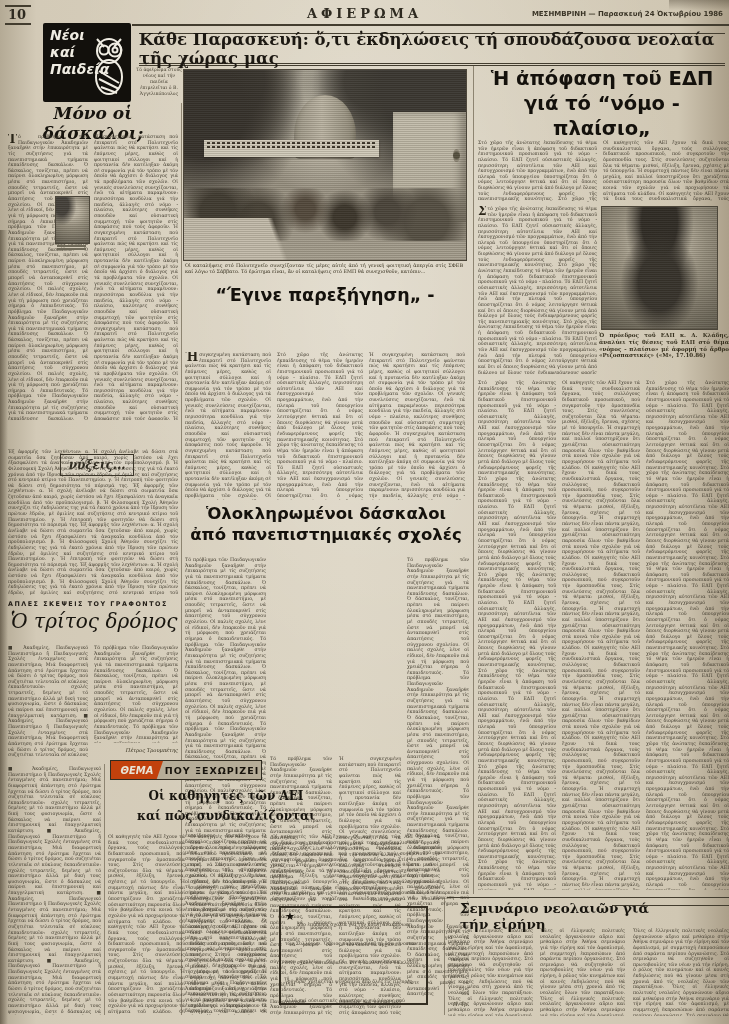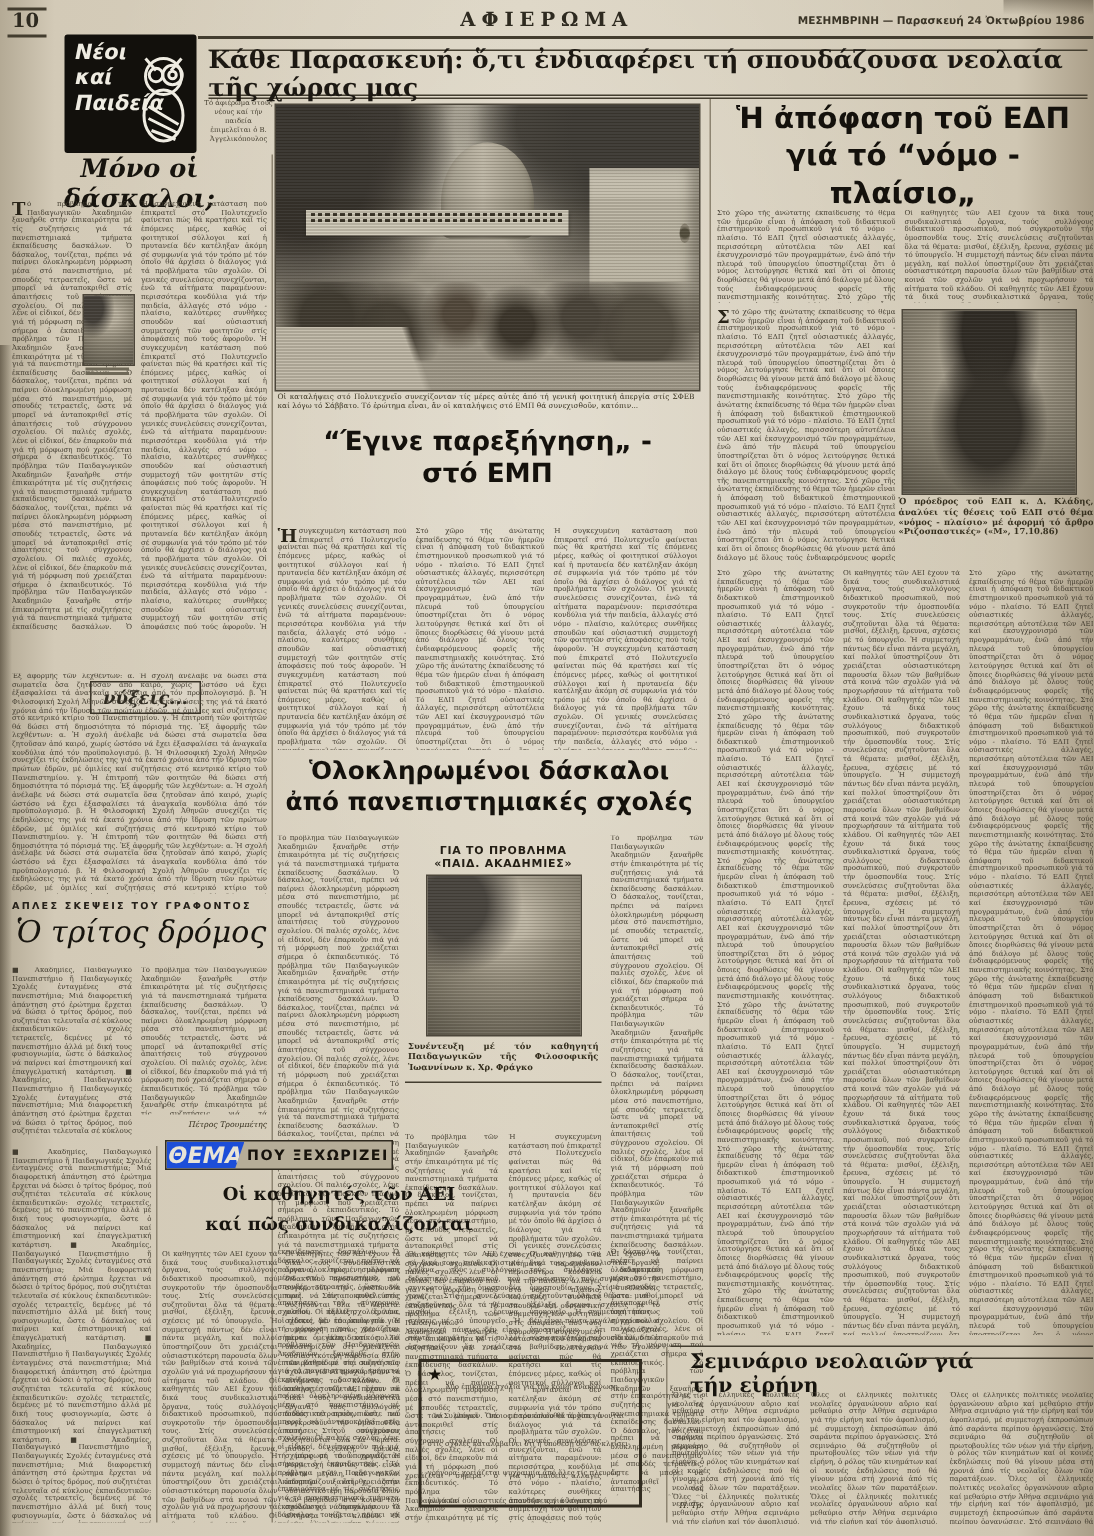--- a/index.html
+++ b/index.html
@@ -106,22 +106,22 @@
     line-height:9px;text-align:center;letter-spacing:.5px;color:#241f16;padding:2px 0 3px 0;}
   .inset-caption{font-size:5.6px;font-weight:bold;line-height:1.25;text-align:justify;
     color:#332d1d;padding:4px 2px 5px 2px;}
   
   .t-edp{position:absolute;left:477px;top:66px;width:250px;text-align:center;
     font-family:"DejaVu Sans",sans-serif;font-weight:bold;font-size:19.5px;
     line-height:25px;color:#14110c;}
   
   .rubric{position:absolute;left:110px;top:760px;width:150px;height:18px;
     border:1px solid #302b20;display:flex;background:#b6ad98;}
-  .rubric-badge{width:52px;background:#1d4ed8;color:#e8e4d6;
-    font-family:"DejaVu Sans",sans-serif;font-style:italic;font-weight:bold;font-size:15px;
+  .rubric-badge{width:52px;background:#c2410c;color:#e8e4d6;
+    font-family:"DejaVu Sans",sans-serif;font-style:italic;font-weight:bold;font-size:10px;
     display:flex;align-items:center;justify-content:center;
     clip-path:polygon(0 0,100% 0,88% 100%,0 100%);}
   .rubric-text{flex:1;display:flex;align-items:center;justify-content:center;
     font-family:"DejaVu Sans",sans-serif;font-weight:bold;font-size:9.5px;
     letter-spacing:1px;color:#17130c;}
   .t-kath{position:absolute;left:103px;top:786px;width:246px;text-align:center;
     font-weight:bold;font-size:12px;line-height:20px;color:#17140e;}
   
   .starbox{position:absolute;left:279px;top:906px;width:149px;height:99px;
     border:2px solid #332d21;padding:3px 4px;box-sizing:border-box;overflow:hidden;}
@@ -158,21 +158,21 @@
         <circle cx="20" cy="22" r="12"></circle>
         <circle cx="15" cy="21" r="4.5"></circle>
         <circle cx="26" cy="21" r="6.5"></circle>
         <circle cx="26" cy="21" r="2.5"></circle>
         <ellipse cx="20" cy="48" rx="13" ry="17"></ellipse>
         <path d="M10 42 L30 54 M10 50 L30 60 M12 58 L28 64"></path>
       </g>
     </svg>
   </div>
   <div class="credit">Τό ἀφιέρωμα στούς νέους καί τήν παιδεία ἐπιμελεῖται ὁ Β. Ἀγγελικόπουλος</div>
-  <div class="banner">Κάθε Παρασκευή: ὅ,τι ἐνδιαφέρει τή σπουδάζουσα νεολαία τῆς  χώρας μας</div>
+  <div class="banner">Κάθε Παρασκευή: ὅ,τι ἐκδηλώσεις τή σπουδάζουσα νεολαία τῆς  χώρας μας</div>
 
   <div class="vrule" style="left:181px;top:103px;height:912px"></div>
   <div class="vrule" style="left:473px;top:66px;height:828px"></div>
   <div class="vrule" style="left:104px;top:764px;height:251px"></div>
   <div class="vrule" style="left:444px;top:898px;height:117px"></div>
 
   <div class="t-daskaloi">Μόνο οἱ δάσκαλοι;</div>
   <div class="col dcap" style="left:8px;top:134px;width:80px;height:286px">Τό πρόβλημα τῶν Παιδαγωγικῶν Ἀκαδημιῶν ξαναῆρθε στήν ἐπικαιρότητα μέ τίς συζητήσεις γιά τά πανεπιστημιακά τμήματα ἐκπαίδευσης δασκάλων. Ὁ δάσκαλος, τονίζεται, πρέπει νά παίρνει ὁλοκληρωμένη μόρφωση μέσα στό πανεπιστήμιο, μέ σπουδές τετραετεῖς, ὥστε νά μπορεῖ νά ἀνταποκριθεῖ στίς ἀπαιτήσεις τοῦ σύγχρονου σχολείου. Οἱ παλιές σχολές, λένε οἱ εἰδικοί, δέν ἐπαρκοῦν πιά γιά τή μόρφωση πού χρειάζεται σήμερα ὁ ἐκπαιδευτικός. Τό πρόβλημα τῶν Παιδαγωγικῶν Ἀκαδημιῶν ξαναῆρθε στήν ἐπικαιρότητα μέ τίς συζητήσεις γιά τά πανεπιστημιακά τμήματα ἐκπαίδευσης δασκάλων. Ὁ δάσκαλος, τονίζεται, πρέπει νά παίρνει ὁλοκληρωμένη μόρφωση μέσα στό πανεπιστήμιο, μέ σπουδές τετραετεῖς, ὥστε νά μπορεῖ νά ἀνταποκριθεῖ στίς ἀπαιτήσεις τοῦ σύγχρονου σχολείου. Οἱ παλιές σχολές, λένε οἱ εἰδικοί, δέν ἐπαρκοῦν πιά γιά τή μόρφωση πού χρειάζεται σήμερα ὁ ἐκπαιδευτικός. Τό πρόβλημα τῶν Παιδαγωγικῶν Ἀκαδημιῶν ξαναῆρθε στήν ἐπικαιρότητα μέ τίς συζητήσεις γιά τά πανεπιστημιακά τμήματα ἐκπαίδευσης δασκάλων. Ὁ δάσκαλος, τονίζεται, πρέπει νά παίρνει ὁλοκληρωμένη μόρφωση μέσα στό πανεπιστήμιο, μέ σπουδές τετραετεῖς, ὥστε νά μπορεῖ νά ἀνταποκριθεῖ στίς ἀπαιτήσεις τοῦ σύγχρονου σχολείου. Οἱ παλιές σχολές, λένε οἱ εἰδικοί, δέν ἐπαρκοῦν πιά γιά τή μόρφωση πού χρειάζεται σήμερα ὁ ἐκπαιδευτικός. Τό πρόβλημα τῶν Παιδαγωγικῶν Ἀκαδημιῶν ξαναῆρθε στήν ἐπικαιρότητα μέ τίς συζητήσεις γιά τά πανεπιστημιακά τμήματα ἐκπαίδευσης δασκάλων. Ὁ δάσκαλος, τονίζεται, πρέπει νά παίρνει ὁλοκληρωμένη μόρφωση μέσα στό πανεπιστήμιο, μέ σπουδές τετραετεῖς, ὥστε νά μπορεῖ νά ἀνταποκριθεῖ στίς ἀπαιτήσεις τοῦ σύγχρονου σχολείου. Οἱ παλιές σχολές, λένε οἱ εἰδικοί, δέν ἐπαρκοῦν πιά γιά τή μόρφωση πού χρειάζεται σήμερα ὁ ἐκπαιδευτικός. Τό πρόβλημα τῶν Παιδαγωγικῶν Ἀκαδημιῶν ξαναῆρθε στήν ἐπικαιρότητα μέ τίς συζητήσεις γιά τά πανεπιστημιακά τμήματα ἐκπαίδευσης δασκάλων. Ὁ δάσκαλος, τονίζεται, πρέπει νά παίρνει ὁλοκληρωμένη μόρφωση μέσα στό πανεπιστήμιο, μέ σπουδές τετραετεῖς, ὥστε νά μπορεῖ νά ἀνταποκριθεῖ στίς ἀπαιτήσεις τοῦ σύγχρονου σχολείου. Οἱ παλιές σχολές, λένε οἱ εἰδικοί, δέν ἐπαρκοῦν πιά γιά τή μόρφωση πού χρειάζεται σήμερα ὁ ἐκπαιδευτικός.</div>
   <div class="col" style="left:94px;top:134px;width:84px;height:286px">Ἡ συγκεχυμένη κατάσταση πού ἐπικρατεῖ στό Πολυτεχνεῖο φαίνεται πώς θά κρατήσει καί τίς ἑπόμενες μέρες, καθώς οἱ φοιτητικοί σύλλογοι καί ἡ πρυτανεία δέν κατέληξαν ἀκόμη σέ συμφωνία γιά τόν τρόπο μέ τόν ὁποῖο θά ἀρχίσει ὁ διάλογος γιά τά προβλήματα τῶν σχολῶν. Οἱ γενικές συνελεύσεις συνεχίζονται, ἐνῶ τά αἰτήματα παραμένουν: περισσότερα κονδύλια γιά τήν παιδεία, ἀλλαγές στό νόμο - πλαίσιο, καλύτερες συνθῆκες σπουδῶν καί οὐσιαστική συμμετοχή τῶν φοιτητῶν στίς ἀποφάσεις πού τούς ἀφοροῦν. Ἡ συγκεχυμένη κατάσταση πού ἐπικρατεῖ στό Πολυτεχνεῖο φαίνεται πώς θά κρατήσει καί τίς ἑπόμενες μέρες, καθώς οἱ φοιτητικοί σύλλογοι καί ἡ πρυτανεία δέν κατέληξαν ἀκόμη σέ συμφωνία γιά τόν τρόπο μέ τόν ὁποῖο θά ἀρχίσει ὁ διάλογος γιά τά προβλήματα τῶν σχολῶν. Οἱ γενικές συνελεύσεις συνεχίζονται, ἐνῶ τά αἰτήματα παραμένουν: περισσότερα κονδύλια γιά τήν παιδεία, ἀλλαγές στό νόμο - πλαίσιο, καλύτερες συνθῆκες σπουδῶν καί οὐσιαστική συμμετοχή τῶν φοιτητῶν στίς ἀποφάσεις πού τούς ἀφοροῦν. Ἡ συγκεχυμένη κατάσταση πού ἐπικρατεῖ στό Πολυτεχνεῖο φαίνεται πώς θά κρατήσει καί τίς ἑπόμενες μέρες, καθώς οἱ φοιτητικοί σύλλογοι καί ἡ πρυτανεία δέν κατέληξαν ἀκόμη σέ συμφωνία γιά τόν τρόπο μέ τόν ὁποῖο θά ἀρχίσει ὁ διάλογος γιά τά προβλήματα τῶν σχολῶν. Οἱ γενικές συνελεύσεις συνεχίζονται, ἐνῶ τά αἰτήματα παραμένουν: περισσότερα κονδύλια γιά τήν παιδεία, ἀλλαγές στό νόμο - πλαίσιο, καλύτερες συνθῆκες σπουδῶν καί οὐσιαστική συμμετοχή τῶν φοιτητῶν στίς ἀποφάσεις πού τούς ἀφοροῦν. Ἡ συγκεχυμένη κατάσταση πού ἐπικρατεῖ στό Πολυτεχνεῖο φαίνεται πώς θά κρατήσει καί τίς ἑπόμενες μέρες, καθώς οἱ φοιτητικοί σύλλογοι καί ἡ πρυτανεία δέν κατέληξαν ἀκόμη σέ συμφωνία γιά τόν τρόπο μέ τόν ὁποῖο θά ἀρχίσει ὁ διάλογος γιά τά προβλήματα τῶν σχολῶν. Οἱ γενικές συνελεύσεις συνεχίζονται, ἐνῶ τά αἰτήματα παραμένουν: περισσότερα κονδύλια γιά τήν παιδεία, ἀλλαγές στό νόμο - πλαίσιο, καλύτερες συνθῆκες σπουδῶν καί οὐσιαστική συμμετοχή τῶν φοιτητῶν στίς ἀποφάσεις πού τούς ἀφοροῦν. Ἡ συγκεχυμένη κατάσταση πού ἐπικρατεῖ στό Πολυτεχνεῖο φαίνεται πώς θά κρατήσει καί τίς ἑπόμενες μέρες, καθώς οἱ φοιτητικοί σύλλογοι καί ἡ πρυτανεία δέν κατέληξαν ἀκόμη σέ συμφωνία γιά τόν τρόπο μέ τόν ὁποῖο θά ἀρχίσει ὁ διάλογος γιά τά προβλήματα τῶν σχολῶν. Οἱ γενικές συνελεύσεις συνεχίζονται, ἐνῶ τά αἰτήματα παραμένουν: περισσότερα κονδύλια γιά τήν παιδεία, ἀλλαγές στό νόμο - πλαίσιο, καλύτερες συνθῆκες σπουδῶν καί οὐσιαστική συμμετοχή τῶν φοιτητῶν στίς ἀποφάσεις πού τούς ἀφοροῦν.</div>
   <div class="portrait" style="left:55px;top:196px;width:33px;height:46px">
@@ -206,42 +206,30 @@
       <i></i>
     </div>
     <div class="ph-crowd"></div>
     <div class="ph-ground"></div>
     <div class="halftone"></div>
   </div>
   <div class="caption" style="left:185px;top:262px;width:278px;height:20px;font-weight:normal">Οἱ καταλήψεις στό Πολυτεχνεῖο συνεχίζονταν τίς μέρες αὐτές ἀπό τή γενική φοιτητική ἀπεργία στίς ΣΦΕΒ καί λόγω τό Σάββατο. Τό ἐρώτημα εἶναι, ἄν οἱ καταλήψεις στό ΕΜΠ θά συνεχισθοῦν, κατόπιν...</div>
 
   <div class="t-emp">
     <div>“Έγινε παρεξήγηση„ -</div>
-    <div>στό ΕΜΠ</div>
   </div>
   <div class="col dcap" style="left:185px;top:352px;width:86px;height:148px">Ἡ συγκεχυμένη κατάσταση πού ἐπικρατεῖ στό Πολυτεχνεῖο φαίνεται πώς θά κρατήσει καί τίς ἑπόμενες μέρες, καθώς οἱ φοιτητικοί σύλλογοι καί ἡ πρυτανεία δέν κατέληξαν ἀκόμη σέ συμφωνία γιά τόν τρόπο μέ τόν ὁποῖο θά ἀρχίσει ὁ διάλογος γιά τά προβλήματα τῶν σχολῶν. Οἱ γενικές συνελεύσεις συνεχίζονται, ἐνῶ τά αἰτήματα παραμένουν: περισσότερα κονδύλια γιά τήν παιδεία, ἀλλαγές στό νόμο - πλαίσιο, καλύτερες συνθῆκες σπουδῶν καί οὐσιαστική συμμετοχή τῶν φοιτητῶν στίς ἀποφάσεις πού τούς ἀφοροῦν. Ἡ συγκεχυμένη κατάσταση πού ἐπικρατεῖ στό Πολυτεχνεῖο φαίνεται πώς θά κρατήσει καί τίς ἑπόμενες μέρες, καθώς οἱ φοιτητικοί σύλλογοι καί ἡ πρυτανεία δέν κατέληξαν ἀκόμη σέ συμφωνία γιά τόν τρόπο μέ τόν ὁποῖο θά ἀρχίσει ὁ διάλογος γιά τά προβλήματα τῶν σχολῶν. Οἱ γενικές συνελεύσεις συνεχίζονται, ἐνῶ τά αἰτήματα παραμένουν: περισσότερα κονδύλια γιά τήν παιδεία, ἀλλαγές στό νόμο - πλαίσιο, καλύτερες συνθῆκες σπουδῶν καί οὐσιαστική συμμετοχή τῶν φοιτητῶν στίς ἀποφάσεις πού τούς ἀφοροῦν. Ἡ συγκεχυμένη κατάσταση πού ἐπικρατεῖ στό Πολυτεχνεῖο φαίνεται πώς θά κρατήσει καί τίς ἑπόμενες μέρες, καθώς οἱ φοιτητικοί σύλλογοι καί ἡ πρυτανεία δέν κατέληξαν ἀκόμη σέ συμφωνία γιά τόν τρόπο μέ τόν ὁποῖο θά ἀρχίσει ὁ διάλογος γιά τά προβλήματα τῶν σχολῶν. Οἱ γενικές συνελεύσεις συνεχίζονται, ἐνῶ τά αἰτήματα παραμένουν: περισσότερα κονδύλια γιά τήν παιδεία, ἀλλαγές στό νόμο - πλαίσιο, καλύτερες συνθῆκες σπουδῶν καί οὐσιαστική συμμετοχή τῶν φοιτητῶν στίς ἀποφάσεις πού τούς ἀφοροῦν.</div>
   <div class="col" style="left:277px;top:352px;width:86px;height:148px">Στό χῶρο τῆς ἀνώτατης ἐκπαίδευσης τό θέμα τῶν ἡμερῶν εἶναι ἡ ἀπόφαση τοῦ διδακτικοῦ ἐπιστημονικοῦ προσωπικοῦ γιά τό νόμο - πλαίσιο. Τό ΕΔΠ ζητεῖ οὐσιαστικές ἀλλαγές, περισσότερη αὐτοτέλεια τῶν ΑΕΙ καί ἐκσυγχρονισμό τῶν προγραμμάτων, ἐνῶ ἀπό τήν πλευρά τοῦ ὑπουργείου ὑποστηρίζεται ὅτι ὁ νόμος λειτούργησε θετικά καί ὅτι οἱ ὅποιες διορθώσεις θά γίνουν μετά ἀπό διάλογο μέ ὅλους τούς ἐνδιαφερόμενους φορεῖς τῆς πανεπιστημιακῆς κοινότητας. Στό χῶρο τῆς ἀνώτατης ἐκπαίδευσης τό θέμα τῶν ἡμερῶν εἶναι ἡ ἀπόφαση τοῦ διδακτικοῦ ἐπιστημονικοῦ προσωπικοῦ γιά τό νόμο - πλαίσιο. Τό ΕΔΠ ζητεῖ οὐσιαστικές ἀλλαγές, περισσότερη αὐτοτέλεια τῶν ΑΕΙ καί ἐκσυγχρονισμό τῶν προγραμμάτων, ἐνῶ ἀπό τήν πλευρά τοῦ ὑπουργείου ὑποστηρίζεται ὅτι ὁ νόμος λειτούργησε θετικά καί ὅτι οἱ ὅποιες διορθώσεις θά γίνουν μετά ἀπό διάλογο μέ ὅλους τούς ἐνδιαφερόμενους φορεῖς τῆς πανεπιστημιακῆς κοινότητας. Στό χῶρο τῆς ἀνώτατης ἐκπαίδευσης τό θέμα τῶν ἡμερῶν εἶναι ἡ ἀπόφαση τοῦ διδακτικοῦ ἐπιστημονικοῦ προσωπικοῦ γιά τό νόμο - πλαίσιο. Τό ΕΔΠ ζητεῖ οὐσιαστικές ἀλλαγές, περισσότερη αὐτοτέλεια τῶν ΑΕΙ καί ἐκσυγχρονισμό τῶν προγραμμάτων, ἐνῶ ἀπό τήν πλευρά τοῦ ὑπουργείου ὑποστηρίζεται ὅτι ὁ νόμος λειτούργησε θετικά καί ὅτι οἱ ὅποιες διορθώσεις θά γίνουν μετά ἀπό διάλογο μέ ὅλους τούς ἐνδιαφερόμενους φορεῖς τῆς πανεπιστημιακῆς κοινότητας.</div>
   <div class="col" style="left:369px;top:352px;width:96px;height:148px">Ἡ συγκεχυμένη κατάσταση πού ἐπικρατεῖ στό Πολυτεχνεῖο φαίνεται πώς θά κρατήσει καί τίς ἑπόμενες μέρες, καθώς οἱ φοιτητικοί σύλλογοι καί ἡ πρυτανεία δέν κατέληξαν ἀκόμη σέ συμφωνία γιά τόν τρόπο μέ τόν ὁποῖο θά ἀρχίσει ὁ διάλογος γιά τά προβλήματα τῶν σχολῶν. Οἱ γενικές συνελεύσεις συνεχίζονται, ἐνῶ τά αἰτήματα παραμένουν: περισσότερα κονδύλια γιά τήν παιδεία, ἀλλαγές στό νόμο - πλαίσιο, καλύτερες συνθῆκες σπουδῶν καί οὐσιαστική συμμετοχή τῶν φοιτητῶν στίς ἀποφάσεις πού τούς ἀφοροῦν. Ἡ συγκεχυμένη κατάσταση πού ἐπικρατεῖ στό Πολυτεχνεῖο φαίνεται πώς θά κρατήσει καί τίς ἑπόμενες μέρες, καθώς οἱ φοιτητικοί σύλλογοι καί ἡ πρυτανεία δέν κατέληξαν ἀκόμη σέ συμφωνία γιά τόν τρόπο μέ τόν ὁποῖο θά ἀρχίσει ὁ διάλογος γιά τά προβλήματα τῶν σχολῶν. Οἱ γενικές συνελεύσεις συνεχίζονται, ἐνῶ τά αἰτήματα παραμένουν: περισσότερα κονδύλια γιά τήν παιδεία, ἀλλαγές στό νόμο - πλαίσιο, καλύτερες συνθῆκες σπουδῶν καί οὐσιαστική συμμετοχή τῶν φοιτητῶν στίς ἀποφάσεις πού τούς ἀφοροῦν. Ἡ συγκεχυμένη κατάσταση πού ἐπικρατεῖ στό Πολυτεχνεῖο φαίνεται πώς θά κρατήσει καί τίς ἑπόμενες μέρες, καθώς οἱ φοιτητικοί σύλλογοι καί ἡ πρυτανεία δέν κατέληξαν ἀκόμη σέ συμφωνία γιά τόν τρόπο μέ τόν ὁποῖο θά ἀρχίσει ὁ διάλογος γιά τά προβλήματα τῶν σχολῶν. Οἱ γενικές συνελεύσεις συνεχίζονται, ἐνῶ τά αἰτήματα παραμένουν: περισσότερα κονδύλια γιά τήν παιδεία, ἀλλαγές στό νόμο - πλαίσιο, καλύτερες συνθῆκες σπουδῶν καί οὐσιαστική συμμετοχή τῶν φοιτητῶν στίς ἀποφάσεις πού τούς ἀφοροῦν.</div>
 
   <div class="t-int">
     <div>Ὁλοκληρωμένοι δάσκαλοι</div>
     <div>ἀπό πανεπιστημιακές σχολές</div>
   </div>
   <div class="col" style="left:185px;top:557px;width:81px;height:458px">Τό πρόβλημα τῶν Παιδαγωγικῶν Ἀκαδημιῶν ξαναῆρθε στήν ἐπικαιρότητα μέ τίς συζητήσεις γιά τά πανεπιστημιακά τμήματα ἐκπαίδευσης δασκάλων. Ὁ δάσκαλος, τονίζεται, πρέπει νά παίρνει ὁλοκληρωμένη μόρφωση μέσα στό πανεπιστήμιο, μέ σπουδές τετραετεῖς, ὥστε νά μπορεῖ νά ἀνταποκριθεῖ στίς ἀπαιτήσεις τοῦ σύγχρονου σχολείου. Οἱ παλιές σχολές, λένε οἱ εἰδικοί, δέν ἐπαρκοῦν πιά γιά τή μόρφωση πού χρειάζεται σήμερα ὁ ἐκπαιδευτικός. Τό πρόβλημα τῶν Παιδαγωγικῶν Ἀκαδημιῶν ξαναῆρθε στήν ἐπικαιρότητα μέ τίς συζητήσεις γιά τά πανεπιστημιακά τμήματα ἐκπαίδευσης δασκάλων. Ὁ δάσκαλος, τονίζεται, πρέπει νά παίρνει ὁλοκληρωμένη μόρφωση μέσα στό πανεπιστήμιο, μέ σπουδές τετραετεῖς, ὥστε νά μπορεῖ νά ἀνταποκριθεῖ στίς ἀπαιτήσεις τοῦ σύγχρονου σχολείου. Οἱ παλιές σχολές, λένε οἱ εἰδικοί, δέν ἐπαρκοῦν πιά γιά τή μόρφωση πού χρειάζεται σήμερα ὁ ἐκπαιδευτικός. Τό πρόβλημα τῶν Παιδαγωγικῶν Ἀκαδημιῶν ξαναῆρθε στήν ἐπικαιρότητα μέ τίς συζητήσεις γιά τά πανεπιστημιακά τμήματα ἐκπαίδευσης δασκάλων. Ὁ δάσκαλος, τονίζεται, πρέπει νά παίρνει ὁλοκληρωμένη μόρφωση μέσα στό πανεπιστήμιο, μέ σπουδές τετραετεῖς, ὥστε νά μπορεῖ νά ἀνταποκριθεῖ στίς ἀπαιτήσεις τοῦ σύγχρονου σχολείου. Οἱ παλιές σχολές, λένε οἱ εἰδικοί, δέν ἐπαρκοῦν πιά γιά τή μόρφωση πού χρειάζεται σήμερα ὁ ἐκπαιδευτικός. Τό πρόβλημα τῶν Παιδαγωγικῶν Ἀκαδημιῶν ξαναῆρθε στήν ἐπικαιρότητα μέ τίς συζητήσεις γιά τά πανεπιστημιακά τμήματα ἐκπαίδευσης δασκάλων. Ὁ δάσκαλος, τονίζεται, πρέπει νά παίρνει ὁλοκληρωμένη μόρφωση μέσα στό πανεπιστήμιο, μέ σπουδές τετραετεῖς, ὥστε νά μπορεῖ νά ἀνταποκριθεῖ στίς ἀπαιτήσεις τοῦ σύγχρονου σχολείου. Οἱ παλιές σχολές, λένε οἱ εἰδικοί, δέν ἐπαρκοῦν πιά γιά τή μόρφωση πού χρειάζεται σήμερα ὁ ἐκπαιδευτικός. Τό πρόβλημα τῶν Παιδαγωγικῶν Ἀκαδημιῶν ξαναῆρθε στήν ἐπικαιρότητα μέ τίς συζητήσεις γιά τά πανεπιστημιακά τμήματα ἐκπαίδευσης δασκάλων. Ὁ δάσκαλος, τονίζεται, πρέπει νά παίρνει ὁλοκληρωμένη μόρφωση μέσα στό πανεπιστήμιο, μέ σπουδές τετραετεῖς, ὥστε νά μπορεῖ νά ἀνταποκριθεῖ στίς ἀπαιτήσεις τοῦ σύγχρονου σχολείου. Οἱ παλιές σχολές, λένε οἱ εἰδικοί, δέν ἐπαρκοῦν πιά γιά τή μόρφωση πού χρειάζεται σήμερα ὁ ἐκπαιδευτικός. Τό πρόβλημα τῶν Παιδαγωγικῶν Ἀκαδημιῶν ξαναῆρθε στήν ἐπικαιρότητα μέ τίς συζητήσεις γιά τά πανεπιστημιακά τμήματα ἐκπαίδευσης δασκάλων. Ὁ δάσκαλος, τονίζεται, πρέπει νά παίρνει ὁλοκληρωμένη μόρφωση μέσα στό πανεπιστήμιο, μέ σπουδές τετραετεῖς, ὥστε νά μπορεῖ νά ἀνταποκριθεῖ στίς ἀπαιτήσεις τοῦ σύγχρονου σχολείου. Οἱ παλιές σχολές, λένε οἱ εἰδικοί, δέν ἐπαρκοῦν πιά γιά τή μόρφωση πού χρειάζεται σήμερα ὁ ἐκπαιδευτικός. Τό πρόβλημα τῶν Παιδαγωγικῶν Ἀκαδημιῶν ξαναῆρθε στήν ἐπικαιρότητα μέ τίς συζητήσεις γιά τά πανεπιστημιακά τμήματα ἐκπαίδευσης δασκάλων. Ὁ δάσκαλος, τονίζεται, πρέπει νά παίρνει ὁλοκληρωμένη μόρφωση μέσα στό πανεπιστήμιο, μέ σπουδές τετραετεῖς, ὥστε νά μπορεῖ νά ἀνταποκριθεῖ στίς ἀπαιτήσεις τοῦ σύγχρονου σχολείου. Οἱ παλιές σχολές, λένε οἱ εἰδικοί, δέν ἐπαρκοῦν πιά γιά τή μόρφωση πού χρειάζεται σήμερα ὁ ἐκπαιδευτικός. Τό πρόβλημα τῶν Παιδαγωγικῶν Ἀκαδημιῶν ξαναῆρθε στήν ἐπικαιρότητα μέ τίς συζητήσεις γιά τά πανεπιστημιακά τμήματα ἐκπαίδευσης δασκάλων. Ὁ δάσκαλος, τονίζεται, πρέπει νά παίρνει ὁλοκληρωμένη μόρφωση μέσα στό πανεπιστήμιο, μέ σπουδές τετραετεῖς, ὥστε νά μπορεῖ νά ἀνταποκριθεῖ στίς ἀπαιτήσεις τοῦ σύγχρονου σχολείου. Οἱ παλιές σχολές, λένε οἱ εἰδικοί, δέν ἐπαρκοῦν πιά γιά τή μόρφωση πού χρειάζεται σήμερα ὁ ἐκπαιδευτικός.</div>
-  <div class="inset">
-    <div class="inset-label">
-      <div>ΓΙΑ ΤΟ ΠΡΟΒΛΗΜΑ</div>
-      <div>«ΠΑΙΔ. ΑΚΑΔΗΜΙΕΣ»</div>
-    </div>
-    <div class="portrait" style="position:relative;margin:0 auto;width:102px;height:106px">
-      <div class="hairlight"></div>
-      <div class="halftone"></div>
-    </div>
-    <div class="inset-caption">Συνέντευξη μέ τόν καθηγητή Παιδαγωγικῶν τῆς Φιλοσοφικῆς Ἰωαννίνων κ. Χρ. Φράγκο</div>
-  </div>
   <div class="col" style="left:270px;top:756px;width:62px;height:259px">Τό πρόβλημα τῶν Παιδαγωγικῶν Ἀκαδημιῶν ξαναῆρθε στήν ἐπικαιρότητα μέ τίς συζητήσεις γιά τά πανεπιστημιακά τμήματα ἐκπαίδευσης δασκάλων. Ὁ δάσκαλος, τονίζεται, πρέπει νά παίρνει ὁλοκληρωμένη μόρφωση μέσα στό πανεπιστήμιο, μέ σπουδές τετραετεῖς, ὥστε νά μπορεῖ νά ἀνταποκριθεῖ στίς ἀπαιτήσεις τοῦ σύγχρονου σχολείου. Οἱ παλιές σχολές, λένε οἱ εἰδικοί, δέν ἐπαρκοῦν πιά γιά τή μόρφωση πού χρειάζεται σήμερα ὁ ἐκπαιδευτικός. Τό πρόβλημα τῶν Παιδαγωγικῶν Ἀκαδημιῶν ξαναῆρθε στήν ἐπικαιρότητα μέ τίς συζητήσεις γιά τά πανεπιστημιακά τμήματα ἐκπαίδευσης δασκάλων. Ὁ δάσκαλος, τονίζεται, πρέπει νά παίρνει ὁλοκληρωμένη μόρφωση μέσα στό πανεπιστήμιο, μέ σπουδές τετραετεῖς, ὥστε νά μπορεῖ νά ἀνταποκριθεῖ στίς ἀπαιτήσεις τοῦ σύγχρονου σχολείου. Οἱ παλιές σχολές, λένε οἱ εἰδικοί, δέν ἐπαρκοῦν πιά γιά τή μόρφωση πού χρειάζεται σήμερα ὁ ἐκπαιδευτικός. Τό πρόβλημα τῶν Παιδαγωγικῶν Ἀκαδημιῶν ξαναῆρθε στήν ἐπικαιρότητα μέ τίς συζητήσεις γιά τά πανεπιστημιακά τμήματα ἐκπαίδευσης δασκάλων. Ὁ δάσκαλος, τονίζεται, πρέπει νά παίρνει ὁλοκληρωμένη μόρφωση μέσα στό πανεπιστήμιο, μέ σπουδές τετραετεῖς, ὥστε νά μπορεῖ νά ἀνταποκριθεῖ στίς ἀπαιτήσεις τοῦ σύγχρονου σχολείου. Οἱ παλιές σχολές, λένε οἱ εἰδικοί, δέν ἐπαρκοῦν πιά γιά τή μόρφωση πού χρειάζεται σήμερα ὁ ἐκπαιδευτικός. Τό πρόβλημα τῶν Παιδαγωγικῶν Ἀκαδημιῶν ξαναῆρθε στήν ἐπικαιρότητα μέ τίς συζητήσεις γιά τά πανεπιστημιακά τμήματα ἐκπαίδευσης δασκάλων. Ὁ δάσκαλος, τονίζεται, πρέπει νά παίρνει ὁλοκληρωμένη μόρφωση μέσα στό πανεπιστήμιο, μέ σπουδές τετραετεῖς, ὥστε νά μπορεῖ νά ἀνταποκριθεῖ στίς ἀπαιτήσεις τοῦ σύγχρονου σχολείου. Οἱ παλιές σχολές, λένε οἱ εἰδικοί, δέν ἐπαρκοῦν πιά γιά τή μόρφωση πού χρειάζεται σήμερα ὁ ἐκπαιδευτικός. Τό πρόβλημα τῶν Παιδαγωγικῶν Ἀκαδημιῶν ξαναῆρθε στήν ἐπικαιρότητα μέ τίς συζητήσεις γιά τά πανεπιστημιακά τμήματα ἐκπαίδευσης δασκάλων. Ὁ δάσκαλος, τονίζεται, πρέπει νά παίρνει ὁλοκληρωμένη μόρφωση μέσα στό πανεπιστήμιο, μέ σπουδές τετραετεῖς, ὥστε νά μπορεῖ νά ἀνταποκριθεῖ στίς ἀπαιτήσεις τοῦ σύγχρονου σχολείου. Οἱ παλιές σχολές, λένε οἱ εἰδικοί, δέν ἐπαρκοῦν πιά γιά τή μόρφωση πού χρειάζεται σήμερα ὁ ἐκπαιδευτικός. Τό πρόβλημα τῶν Παιδαγωγικῶν Ἀκαδημιῶν ξαναῆρθε στήν ἐπικαιρότητα μέ τίς συζητήσεις γιά τά πανεπιστημιακά τμήματα ἐκπαίδευσης δασκάλων. Ὁ δάσκαλος, τονίζεται, πρέπει νά παίρνει ὁλοκληρωμένη μόρφωση μέσα στό πανεπιστήμιο, μέ σπουδές τετραετεῖς, ὥστε νά μπορεῖ νά ἀνταποκριθεῖ στίς ἀπαιτήσεις τοῦ σύγχρονου σχολείου. Οἱ παλιές σχολές, λένε οἱ εἰδικοί, δέν ἐπαρκοῦν πιά γιά τή μόρφωση πού χρειάζεται σήμερα ὁ ἐκπαιδευτικός.</div>
   <div class="col" style="left:339px;top:756px;width:62px;height:259px">Ἡ συγκεχυμένη κατάσταση πού ἐπικρατεῖ στό Πολυτεχνεῖο φαίνεται πώς θά κρατήσει καί τίς ἑπόμενες μέρες, καθώς οἱ φοιτητικοί σύλλογοι καί ἡ πρυτανεία δέν κατέληξαν ἀκόμη σέ συμφωνία γιά τόν τρόπο μέ τόν ὁποῖο θά ἀρχίσει ὁ διάλογος γιά τά προβλήματα τῶν σχολῶν. Οἱ γενικές συνελεύσεις συνεχίζονται, ἐνῶ τά αἰτήματα παραμένουν: περισσότερα κονδύλια γιά τήν παιδεία, ἀλλαγές στό νόμο - πλαίσιο, καλύτερες συνθῆκες σπουδῶν καί οὐσιαστική συμμετοχή τῶν φοιτητῶν στίς ἀποφάσεις πού τούς ἀφοροῦν. Ἡ συγκεχυμένη κατάσταση πού ἐπικρατεῖ στό Πολυτεχνεῖο φαίνεται πώς θά κρατήσει καί τίς ἑπόμενες μέρες, καθώς οἱ φοιτητικοί σύλλογοι καί ἡ πρυτανεία δέν κατέληξαν ἀκόμη σέ συμφωνία γιά τόν τρόπο μέ τόν ὁποῖο θά ἀρχίσει ὁ διάλογος γιά τά προβλήματα τῶν σχολῶν. Οἱ γενικές συνελεύσεις συνεχίζονται, ἐνῶ τά αἰτήματα παραμένουν: περισσότερα κονδύλια γιά τήν παιδεία, ἀλλαγές στό νόμο - πλαίσιο, καλύτερες συνθῆκες σπουδῶν καί οὐσιαστική συμμετοχή τῶν φοιτητῶν στίς ἀποφάσεις πού τούς ἀφοροῦν. Ἡ συγκεχυμένη κατάσταση πού ἐπικρατεῖ στό Πολυτεχνεῖο φαίνεται πώς θά κρατήσει καί τίς ἑπόμενες μέρες, καθώς οἱ φοιτητικοί σύλλογοι καί ἡ πρυτανεία δέν κατέληξαν ἀκόμη σέ συμφωνία γιά τόν τρόπο μέ τόν ὁποῖο θά ἀρχίσει ὁ διάλογος γιά τά προβλήματα τῶν σχολῶν. Οἱ γενικές συνελεύσεις συνεχίζονται, ἐνῶ τά αἰτήματα παραμένουν: περισσότερα κονδύλια γιά τήν παιδεία, ἀλλαγές στό νόμο - πλαίσιο, καλύτερες συνθῆκες σπουδῶν καί οὐσιαστική συμμετοχή τῶν φοιτητῶν στίς ἀποφάσεις πού τούς ἀφοροῦν. Ἡ συγκεχυμένη κατάσταση πού ἐπικρατεῖ στό Πολυτεχνεῖο φαίνεται πώς θά κρατήσει καί τίς ἑπόμενες μέρες, καθώς οἱ φοιτητικοί σύλλογοι καί ἡ πρυτανεία δέν κατέληξαν ἀκόμη σέ συμφωνία γιά τόν τρόπο μέ τόν ὁποῖο θά ἀρχίσει ὁ διάλογος γιά τά προβλήματα τῶν σχολῶν. Οἱ γενικές συνελεύσεις συνεχίζονται, ἐνῶ τά αἰτήματα παραμένουν: περισσότερα κονδύλια γιά τήν παιδεία, ἀλλαγές στό νόμο - πλαίσιο, καλύτερες συνθῆκες σπουδῶν καί οὐσιαστική συμμετοχή τῶν φοιτητῶν στίς ἀποφάσεις πού τούς ἀφοροῦν. Ἡ συγκεχυμένη κατάσταση πού ἐπικρατεῖ στό Πολυτεχνεῖο φαίνεται πώς θά κρατήσει καί τίς ἑπόμενες μέρες, καθώς οἱ φοιτητικοί σύλλογοι καί ἡ πρυτανεία δέν κατέληξαν ἀκόμη σέ συμφωνία γιά τόν τρόπο μέ τόν ὁποῖο θά ἀρχίσει ὁ διάλογος γιά τά προβλήματα τῶν σχολῶν. Οἱ γενικές συνελεύσεις συνεχίζονται, ἐνῶ τά αἰτήματα παραμένουν: περισσότερα κονδύλια γιά τήν παιδεία, ἀλλαγές στό νόμο - πλαίσιο, καλύτερες συνθῆκες σπουδῶν καί οὐσιαστική συμμετοχή τῶν φοιτητῶν στίς ἀποφάσεις πού τούς ἀφοροῦν. Ἡ συγκεχυμένη κατάσταση πού ἐπικρατεῖ στό Πολυτεχνεῖο φαίνεται πώς θά κρατήσει καί τίς ἑπόμενες μέρες, καθώς οἱ φοιτητικοί σύλλογοι καί ἡ πρυτανεία δέν κατέληξαν ἀκόμη σέ συμφωνία γιά τόν τρόπο μέ τόν ὁποῖο θά ἀρχίσει ὁ διάλογος γιά τά προβλήματα τῶν σχολῶν. Οἱ γενικές συνελεύσεις συνεχίζονται, ἐνῶ τά αἰτήματα παραμένουν: περισσότερα κονδύλια γιά τήν παιδεία, ἀλλαγές στό νόμο - πλαίσιο, καλύτερες συνθῆκες σπουδῶν καί οὐσιαστική συμμετοχή τῶν φοιτητῶν στίς ἀποφάσεις πού τούς ἀφοροῦν.</div>
   <div class="col" style="left:407px;top:557px;width:62px;height:440px">Τό πρόβλημα τῶν Παιδαγωγικῶν Ἀκαδημιῶν ξαναῆρθε στήν ἐπικαιρότητα μέ τίς συζητήσεις γιά τά πανεπιστημιακά τμήματα ἐκπαίδευσης δασκάλων. Ὁ δάσκαλος, τονίζεται, πρέπει νά παίρνει ὁλοκληρωμένη μόρφωση μέσα στό πανεπιστήμιο, μέ σπουδές τετραετεῖς, ὥστε νά μπορεῖ νά ἀνταποκριθεῖ στίς ἀπαιτήσεις τοῦ σύγχρονου σχολείου. Οἱ παλιές σχολές, λένε οἱ εἰδικοί, δέν ἐπαρκοῦν πιά γιά τή μόρφωση πού χρειάζεται σήμερα ὁ ἐκπαιδευτικός. Τό πρόβλημα τῶν Παιδαγωγικῶν Ἀκαδημιῶν ξαναῆρθε στήν ἐπικαιρότητα μέ τίς συζητήσεις γιά τά πανεπιστημιακά τμήματα ἐκπαίδευσης δασκάλων. Ὁ δάσκαλος, τονίζεται, πρέπει νά παίρνει ὁλοκληρωμένη μόρφωση μέσα στό πανεπιστήμιο, μέ σπουδές τετραετεῖς, ὥστε νά μπορεῖ νά ἀνταποκριθεῖ στίς ἀπαιτήσεις τοῦ σύγχρονου σχολείου. Οἱ παλιές σχολές, λένε οἱ εἰδικοί, δέν ἐπαρκοῦν πιά γιά τή μόρφωση πού χρειάζεται σήμερα ὁ ἐκπαιδευτικός. Τό πρόβλημα τῶν Παιδαγωγικῶν Ἀκαδημιῶν ξαναῆρθε στήν ἐπικαιρότητα μέ τίς συζητήσεις γιά τά πανεπιστημιακά τμήματα ἐκπαίδευσης δασκάλων. Ὁ δάσκαλος, τονίζεται, πρέπει νά παίρνει ὁλοκληρωμένη μόρφωση μέσα στό πανεπιστήμιο, μέ σπουδές τετραετεῖς, ὥστε νά μπορεῖ νά ἀνταποκριθεῖ στίς ἀπαιτήσεις τοῦ σύγχρονου σχολείου. Οἱ παλιές σχολές, λένε οἱ εἰδικοί, δέν ἐπαρκοῦν πιά γιά τή μόρφωση πού χρειάζεται σήμερα ὁ ἐκπαιδευτικός. Τό πρόβλημα τῶν Παιδαγωγικῶν Ἀκαδημιῶν ξαναῆρθε στήν ἐπικαιρότητα μέ τίς συζητήσεις γιά τά πανεπιστημιακά τμήματα ἐκπαίδευσης δασκάλων. Ὁ δάσκαλος, τονίζεται, πρέπει νά παίρνει ὁλοκληρωμένη μόρφωση μέσα στό πανεπιστήμιο, μέ σπουδές τετραετεῖς, ὥστε νά μπορεῖ νά ἀνταποκριθεῖ στίς ἀπαιτήσεις τοῦ σύγχρονου σχολείου. Οἱ παλιές σχολές, λένε οἱ εἰδικοί, δέν ἐπαρκοῦν πιά γιά τή μόρφωση πού χρειάζεται σήμερα ὁ ἐκπαιδευτικός. Τό πρόβλημα τῶν Παιδαγωγικῶν Ἀκαδημιῶν ξαναῆρθε στήν ἐπικαιρότητα μέ τίς συζητήσεις γιά τά πανεπιστημιακά τμήματα ἐκπαίδευσης δασκάλων. Ὁ δάσκαλος, τονίζεται, πρέπει νά παίρνει ὁλοκληρωμένη μόρφωση μέσα στό πανεπιστήμιο, μέ σπουδές τετραετεῖς, ὥστε νά μπορεῖ νά ἀνταποκριθεῖ στίς ἀπαιτήσεις τοῦ σύγχρονου σχολείου. Οἱ παλιές σχολές, λένε οἱ εἰδικοί, δέν ἐπαρκοῦν πιά γιά τή μόρφωση πού χρειάζεται σήμερα ὁ ἐκπαιδευτικός. Τό πρόβλημα τῶν Παιδαγωγικῶν Ἀκαδημιῶν ξαναῆρθε στήν ἐπικαιρότητα μέ τίς συζητήσεις γιά τά πανεπιστημιακά τμήματα ἐκπαίδευσης δασκάλων. Ὁ δάσκαλος, τονίζεται, πρέπει νά παίρνει ὁλοκληρωμένη μόρφωση μέσα στό πανεπιστήμιο, μέ σπουδές τετραετεῖς, ὥστε νά μπορεῖ νά ἀνταποκριθεῖ στίς ἀπαιτήσεις τοῦ σύγχρονου σχολείου. Οἱ παλιές σχολές, λένε οἱ εἰδικοί, δέν ἐπαρκοῦν πιά γιά τή μόρφωση πού χρειάζεται σήμερα ὁ ἐκπαιδευτικός. Τό πρόβλημα τῶν Παιδαγωγικῶν Ἀκαδημιῶν ξαναῆρθε στήν ἐπικαιρότητα μέ τίς συζητήσεις γιά τά πανεπιστημιακά τμήματα ἐκπαίδευσης δασκάλων. Ὁ δάσκαλος, τονίζεται, πρέπει νά παίρνει ὁλοκληρωμένη μόρφωση μέσα στό πανεπιστήμιο, μέ σπουδές τετραετεῖς, ὥστε νά μπορεῖ νά ἀνταποκριθεῖ στίς ἀπαιτήσεις τοῦ σύγχρονου σχολείου. Οἱ παλιές σχολές, λένε οἱ εἰδικοί, δέν ἐπαρκοῦν πιά γιά τή μόρφωση πού χρειάζεται σήμερα ὁ ἐκπαιδευτικός. Τό πρόβλημα τῶν Παιδαγωγικῶν Ἀκαδημιῶν ξαναῆρθε στήν ἐπικαιρότητα μέ τίς συζητήσεις γιά τά πανεπιστημιακά τμήματα ἐκπαίδευσης δασκάλων. Ὁ δάσκαλος, τονίζεται, πρέπει νά παίρνει ὁλοκληρωμένη μόρφωση μέσα στό πανεπιστήμιο, μέ σπουδές τετραετεῖς, ὥστε νά μπορεῖ νά ἀνταποκριθεῖ στίς ἀπαιτήσεις τοῦ σύγχρονου σχολείου. Οἱ παλιές σχολές, λένε οἱ εἰδικοί, δέν ἐπαρκοῦν πιά γιά τή μόρφωση πού χρειάζεται σήμερα ὁ ἐκπαιδευτικός.</div>
   <span class="sig" style="position:absolute;left:407px;top:999px;width:62px">Π. Τρ.</span>
 
   <div class="t-edp">
     <div>Ἡ ἀπόφαση τοῦ ΕΔΠ</div>
     <div>γιά τό “νόμο - πλαίσιο„</div>
   </div>
   <div class="col" style="left:478px;top:140px;width:119px;height:62px">Στό χῶρο τῆς ἀνώτατης ἐκπαίδευσης τό θέμα τῶν ἡμερῶν εἶναι ἡ ἀπόφαση τοῦ διδακτικοῦ ἐπιστημονικοῦ προσωπικοῦ γιά τό νόμο - πλαίσιο. Τό ΕΔΠ ζητεῖ οὐσιαστικές ἀλλαγές, περισσότερη αὐτοτέλεια τῶν ΑΕΙ καί ἐκσυγχρονισμό τῶν προγραμμάτων, ἐνῶ ἀπό τήν πλευρά τοῦ ὑπουργείου ὑποστηρίζεται ὅτι ὁ νόμος λειτούργησε θετικά καί ὅτι οἱ ὅποιες διορθώσεις θά γίνουν μετά ἀπό διάλογο μέ ὅλους τούς ἐνδιαφερόμενους φορεῖς τῆς πανεπιστημιακῆς κοινότητας. Στό χῶρο τῆς ἀνώτατης ἐκπαίδευσης τό θέμα τῶν ἡμερῶν εἶναι ἡ ἀπόφαση τοῦ διδακτικοῦ ἐπιστημονικοῦ προσωπικοῦ γιά τό νόμο - πλαίσιο. Τό ΕΔΠ ζητεῖ οὐσιαστικές ἀλλαγές, περισσότερη αὐτοτέλεια τῶν ΑΕΙ καί ἐκσυγχρονισμό τῶν προγραμμάτων, ἐνῶ ἀπό τήν πλευρά τοῦ ὑπουργείου ὑποστηρίζεται ὅτι ὁ νόμος λειτούργησε θετικά καί ὅτι οἱ ὅποιες διορθώσεις θά γίνουν μετά ἀπό διάλογο μέ ὅλους τούς ἐνδιαφερόμενους φορεῖς τῆς πανεπιστημιακῆς κοινότητας.</div>

